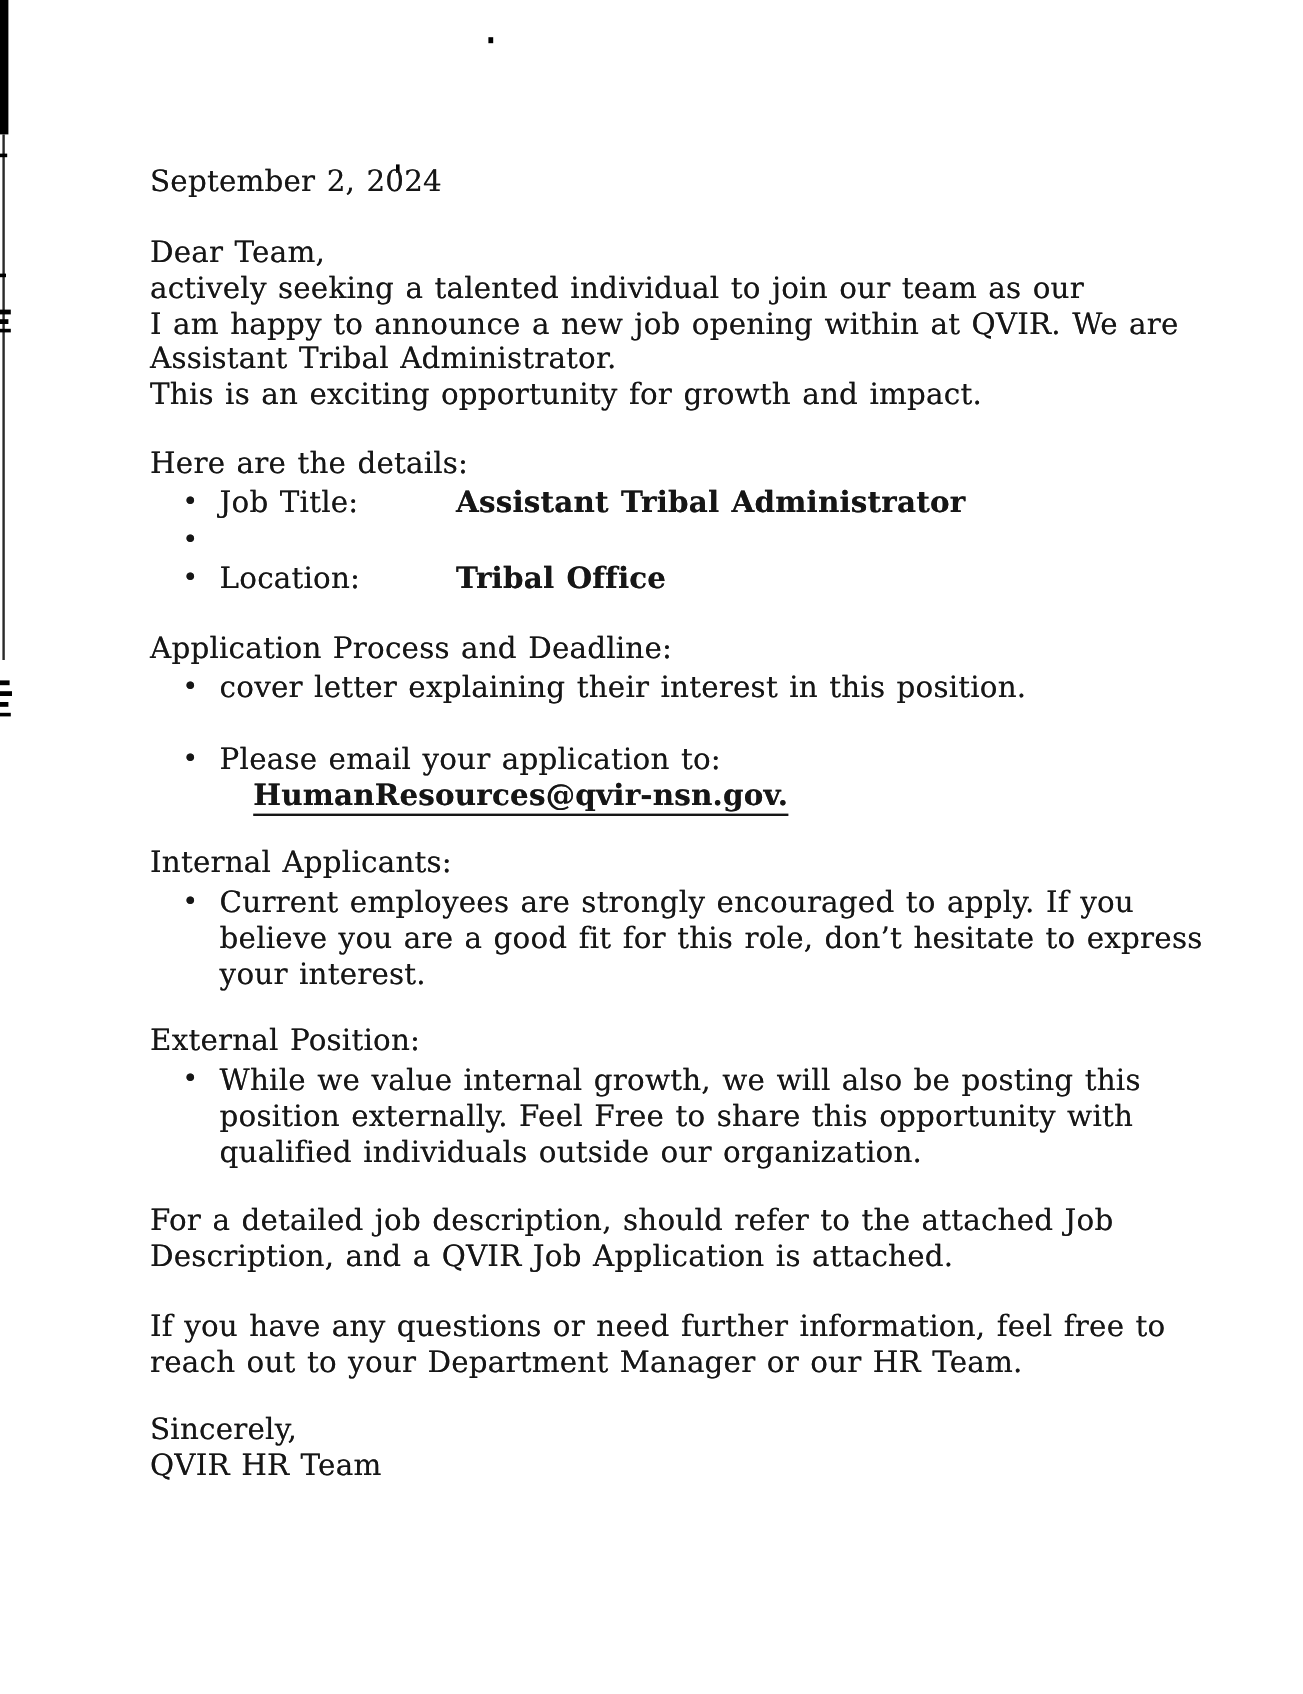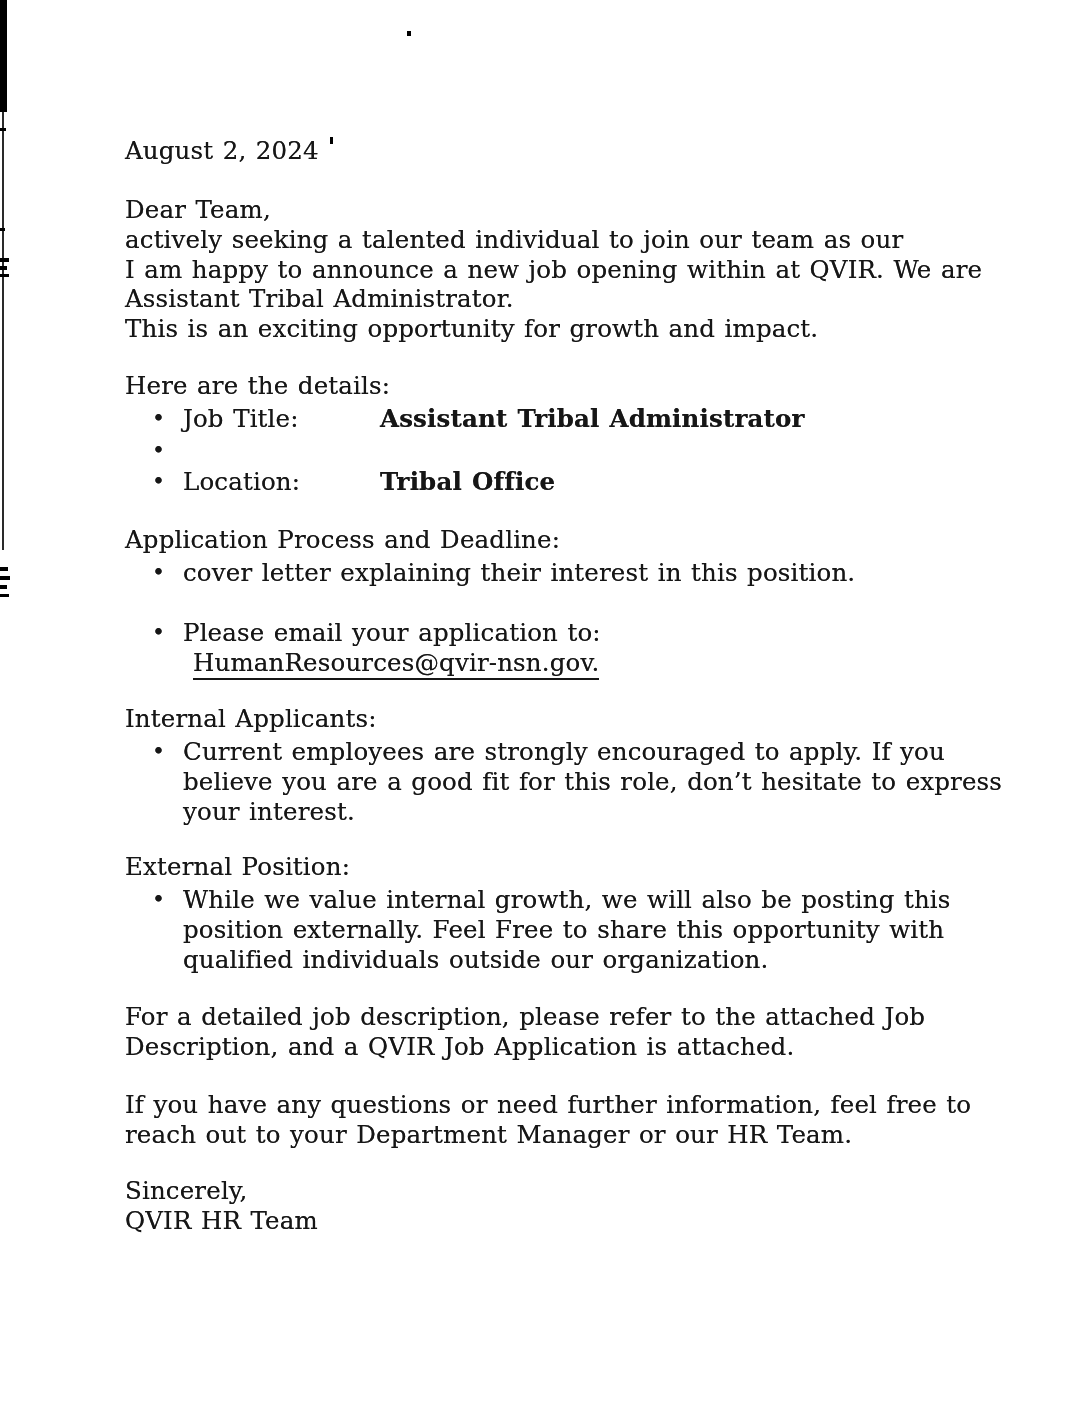--- a/index.html
+++ b/index.html
@@ -48,21 +48,21 @@
   
   .detail-row { display: flex; line-height: 31.6px; }
   .dlabel {
     display: inline-block;
     width: 197px;
     flex: 0 0 197px;
     font-weight: normal;
   }
   .dvalue { font-weight: bold; }
 
-  .email-line { margin-left: 10px; }
+  .email-line { margin-left: 28px; font-weight: bold; }
   .email {
     border-bottom: 2.5px solid #161616;
     padding-bottom: 1px;
   }
 
   
   .artifact { position: absolute; background: #000; }
   .a-bar      { left: 0;   top: 0;    width: 7px;  height: 112px; }
   .a-thinline { left: 2px; top: 112px; width: 2px; height: 438px; background: #2a2a2a; }
   .a-s1 { left: 0; top: 128px; width: 6px;  height: 3px; }
@@ -92,21 +92,21 @@
   <div class="artifact a-s6"></div>
   <div class="artifact a-s7"></div>
   <div class="artifact a-s8"></div>
   <div class="artifact a-s9"></div>
   <div class="artifact a-dot"></div>
   <div class="artifact a-datetick"></div>
 
   <div class="content">
 
     <div class="block" style="top:136px">
-      <span class="line">August 2, 2024</span>
+      <span class="line">September 2, 2024</span>
     </div>
 
     <div class="block" style="top:195px">
       <div class="line">Dear Team,</div>
       <div class="btext">
           <div class="line">actively seeking a talented individual to join our team as our</div>
           <div class="line">I am happy to announce a new job opening within at QVIR. We are</div>
           <div class="line">Assistant Tribal Administrator.</div>
           <div class="line">This is an exciting opportunity for growth and impact.</div>
         </div>
@@ -182,21 +182,21 @@
         <div class="btext">
             <div class="line">While we value internal growth, we will also be posting this</div>
             <div class="line">position externally. Feel Free to share this opportunity with</div>
             <div class="line">qualified individuals outside our organization.</div>
           </div>
       </div>
     </div>
 
     <div class="block" style="top:1002px">
       <div class="btext">
-          <div class="line">For a detailed job description, please refer to the attached Job</div>
+          <div class="line">For a detailed job description, should refer to the attached Job</div>
           <div class="line">Description, and a QVIR Job Application is attached.</div>
         </div>
     </div>
 
     <div class="block" style="top:1090px">
       <div class="btext">
           <div class="line">If you have any questions or need further information, feel free to</div>
           <div class="line">reach out to your Department Manager or our HR Team.</div>
         </div>
     </div>

